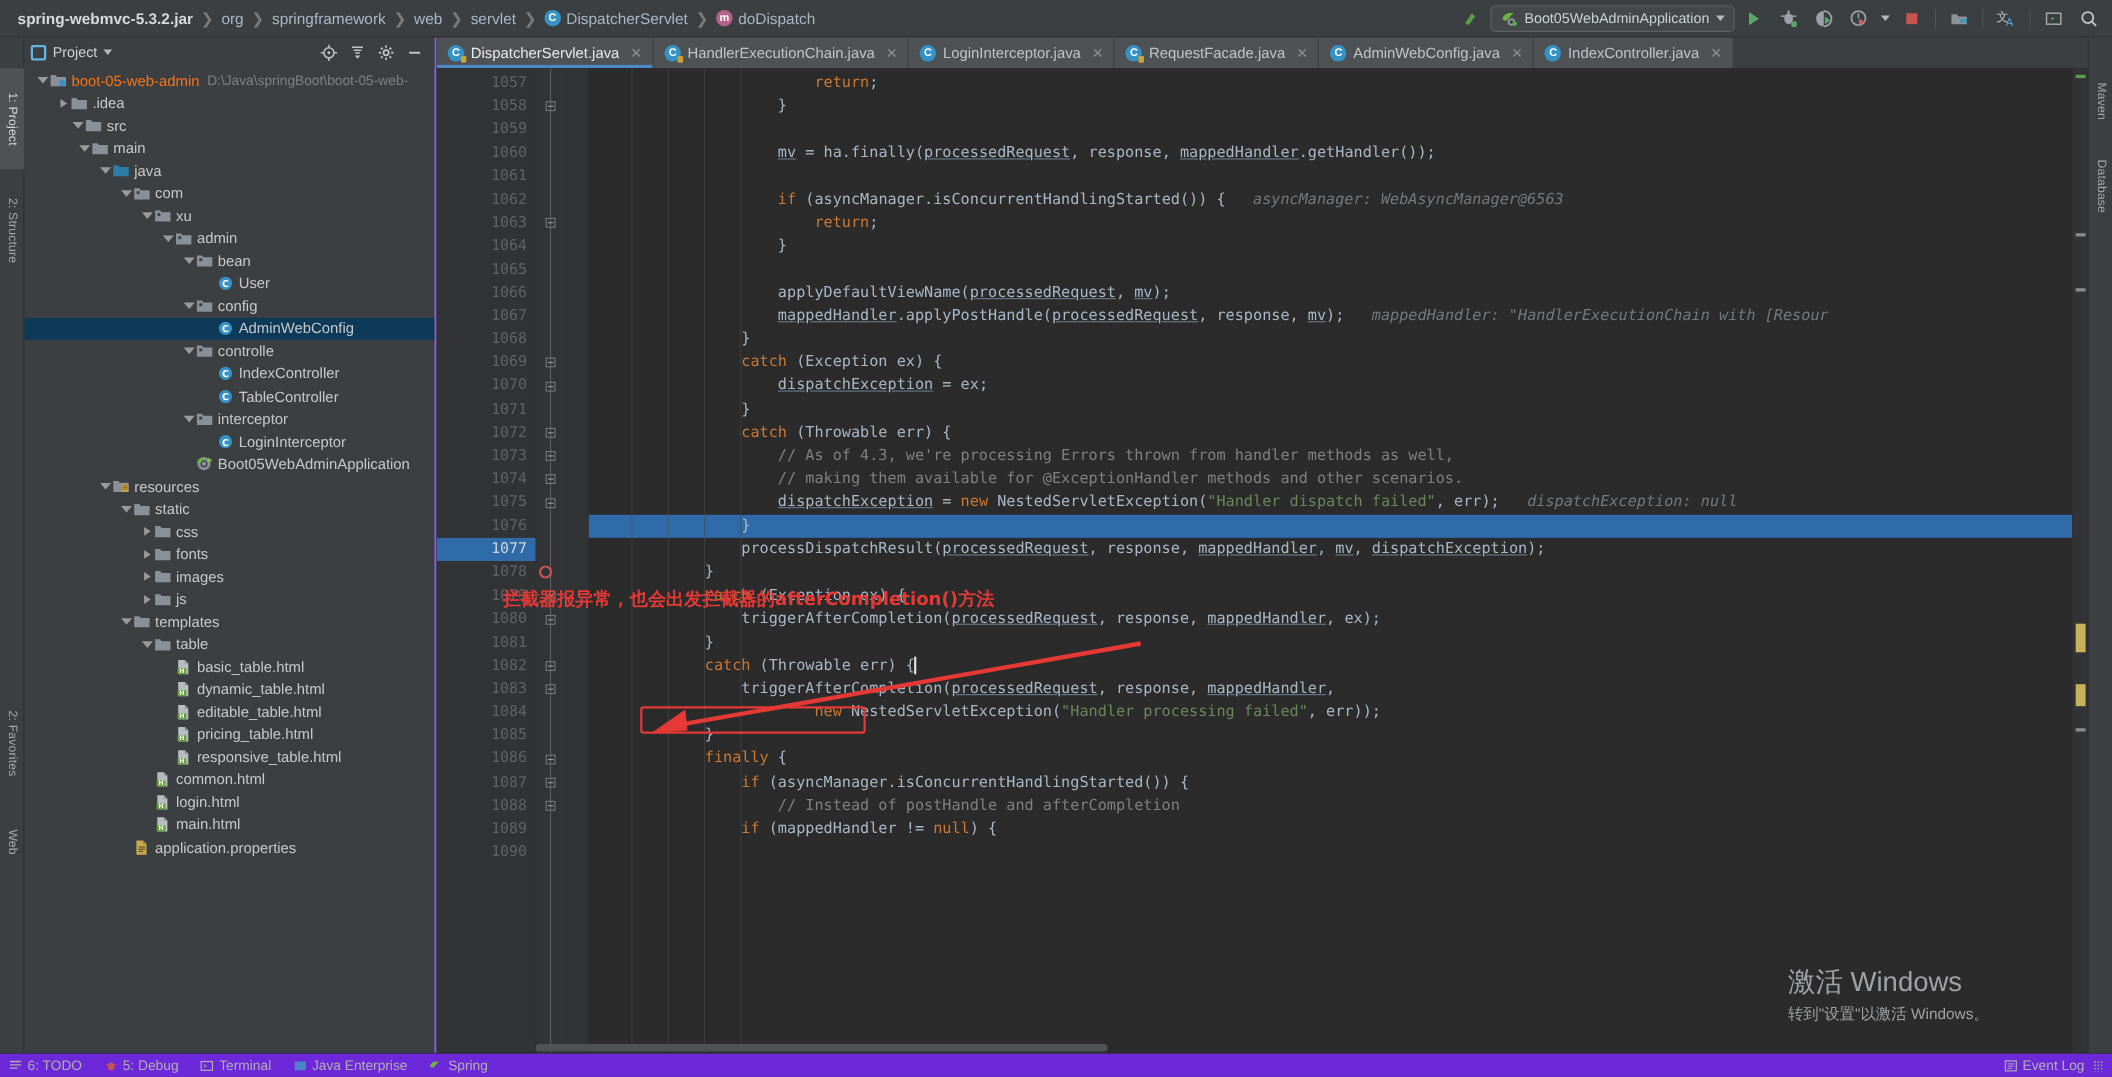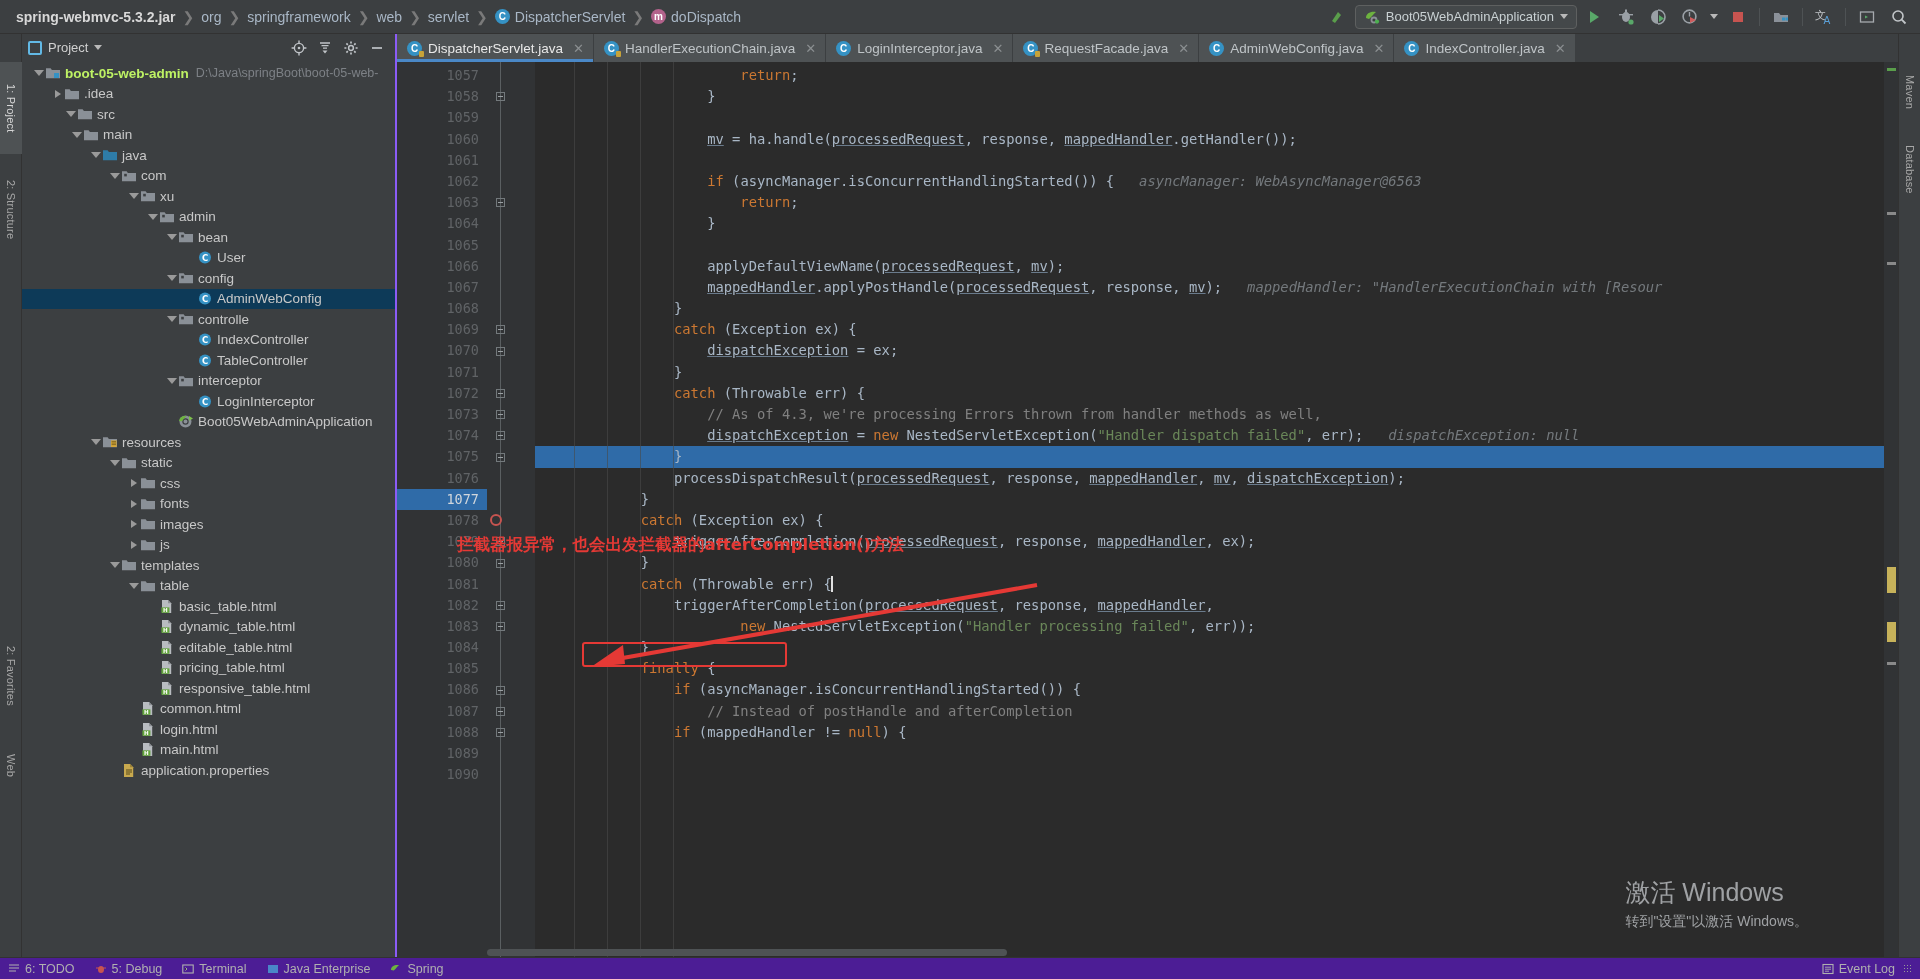--- a/index.html
+++ b/index.html
@@ -78,21 +78,21 @@
   .projhdr .acts span{ display:inline-flex; }
 
   .tree{ flex:1 1 auto; overflow:hidden; position:relative; padding-top:2px;}
   .trow{ height:20.5px; display:flex; align-items:center; white-space:nowrap; font-size:13.5px; color:#c4c4c4;}
   .trow.sel{ background:#0d3a58; }
   .tw{ width:13px; display:inline-flex; justify-content:center; align-items:center; flex:0 0 13px;}
   .arrow-r{ width:0;height:0;border-top:4px solid transparent;border-bottom:4px solid transparent;border-left:6px solid #9a9a9a;}
   .arrow-d{ width:0;height:0;border-left:5px solid transparent;border-right:5px solid transparent;border-top:6px solid #9a9a9a;}
   .ficon{ width:16px;height:14px;flex:0 0 16px;margin-right:4px;display:inline-flex;align-items:center;justify-content:center;}
   .tlabel{ color:#c8c8c8; }
-  .tlabel.bold{ font-weight:bold; color:#bef264; }
+  .tlabel.bold{ font-weight:normal; color:#f97316; }
   .tpath{ color:#7d8186; margin-left:7px; font-size:12.5px;}
 
   
   .editorcol{ flex:1 1 auto; display:flex; flex-direction:column; min-width:0; background:#2b2b2b;}
   .tabs{ height:28px; flex:0 0 28px; display:flex; background:#3c3f41; align-items:stretch; overflow:hidden;}
   .tab{
     display:flex;align-items:center;gap:6px;padding:0 9px 0 10px;
     font-size:13.5px;color:#bfc4c7;position:relative;white-space:nowrap;
     background:#4e5254; border-right:1px solid #3c3f41;
   }
@@ -152,21 +152,21 @@
 
   .watermark{
     position:absolute; right:90px; bottom:26px; color:#b9bcbf; z-index:25;
     text-align:left; opacity:.82;
   }
   .watermark .l1{ font-size:25px; }
   .watermark .l2{ font-size:14px; margin-top:4px; }
 
   
   .status{
-    height:22px; flex:0 0 22px; background:#4c1d95; display:flex; align-items:center;
+    height:22px; flex:0 0 22px; background:#6d28d9; display:flex; align-items:center;
     font-size:12.5px; color:#b0b0b0; padding:0 8px; gap:20px; border-top:1px solid #323232;
   }
   .sitem{ display:flex; align-items:center; gap:5px; white-space:nowrap;}
   .status .right{ margin-left:auto; display:flex; align-items:center; gap:8px;}
   .grip{ display:inline-block; width:9px;height:10px;
     background:
       radial-gradient(#9a9a9a 40%, transparent 41%) 0 0/3px 3px repeat; }
   .hscroll{ position:absolute; left:0; right:0; bottom:0; height:9px; }
   .hthumb{ position:absolute; bottom:1px; height:7px; background:#4e5254; border-radius:4px;}
 </style>
@@ -831,34 +831,35 @@
             <div class="foldm minus" style="top: 560.2px; left: 9px;"></div>
             <div class="foldm minus" style="top: 623.8px; left: 9px;"></div>
             <div class="foldm minus" style="top: 645px; left: 9px;"></div>
             <div class="foldm minus" style="top: 666.2px; left: 9px;"></div>
           </div>
         <div class="markzone"></div>
         <div class="code" id="code">
             <div class="cline">                        <span class="kw">return</span><span class="plain">;</span></div>
             <div class="cline">                    <span class="plain">}</span></div>
             <div class="cline"></div>
-            <div class="cline">                    <span class="und">mv</span><span class="plain"> = ha.handle(</span><span class="und">processedRequest</span><span class="plain">, response, </span><span class="und">mappedHandler</span><span class="plain">.getHandler());</span></div>
+            <div class="cline">                    <span class="und">mv</span><span class="plain"> = ha.finally(</span><span class="und">processedRequest</span><span class="plain">, response, </span><span class="und">mappedHandler</span><span class="plain">.getHandler());</span></div>
             <div class="cline"></div>
             <div class="cline">                    <span class="kw">if</span><span class="plain"> (asyncManager.isConcurrentHandlingStarted()) {</span><span class="hint">   asyncManager: WebAsyncManager@6563</span></div>
             <div class="cline">                        <span class="kw">return</span><span class="plain">;</span></div>
             <div class="cline">                    <span class="plain">}</span></div>
             <div class="cline"></div>
             <div class="cline">                    <span class="plain">applyDefaultViewName(</span><span class="und">processedRequest</span><span class="plain">, </span><span class="und">mv</span><span class="plain">);</span></div>
             <div class="cline">                    <span class="und">mappedHandler</span><span class="plain">.applyPostHandle(</span><span class="und">processedRequest</span><span class="plain">, response, </span><span class="und">mv</span><span class="plain">);</span><span class="hint">   mappedHandler: "HandlerExecutionChain with [Resour</span></div>
             <div class="cline">                <span class="plain">}</span></div>
             <div class="cline">                <span class="kw">catch</span><span class="plain"> (Exception ex) {</span></div>
             <div class="cline">                    <span class="und">dispatchException</span><span class="plain"> = ex;</span></div>
             <div class="cline">                <span class="plain">}</span></div>
             <div class="cline">                <span class="kw">catch</span><span class="plain"> (Throwable err) {</span></div>
             <div class="cline">                    <span class="cmt">// As of 4.3, we're processing Errors thrown from handler methods as well,</span></div>
+            <div class="cline">                    <span class="cmt">// making them available for @ExceptionHandler methods and other scenarios.</span></div>
             <div class="cline">                    <span class="und">dispatchException</span><span class="plain"> = </span><span class="kw">new</span><span class="plain"> NestedServletException(</span><span class="str">"Handler dispatch failed"</span><span class="plain">, err);</span><span class="hint">   dispatchException: null</span></div>
             <div class="cline hl">                <span class="plain">}</span></div>
             <div class="cline">                <span class="plain">processDispatchResult(</span><span class="und">processedRequest</span><span class="plain">, response, </span><span class="und">mappedHandler</span><span class="plain">, </span><span class="und">mv</span><span class="plain">, </span><span class="und">dispatchException</span><span class="plain">);</span></div>
             <div class="cline">            <span class="plain">}</span></div>
             <div class="cline">            <span class="kw">catch</span><span class="plain"> (Exception ex) {</span></div>
             <div class="cline">                <span class="plain">triggerAfterCompletion(</span><span class="und">processedRequest</span><span class="plain">, response, </span><span class="und">mappedHandler</span><span class="plain">, ex);</span></div>
             <div class="cline">            <span class="plain">}</span></div>
             <div class="cline">            <span class="kw">catch</span><span class="plain"> (Throwable err) {</span><span style="border-left:2px solid #e0e0e0; margin-left:-1px;"></span></div>
             <div class="cline">                <span class="plain">triggerAfterCompletion(</span><span class="und">processedRequest</span><span class="plain">, response, </span><span class="und">mappedHandler</span><span class="plain">,</span></div>
             <div class="cline">                        <span class="kw">new</span><span class="plain"> NestedServletException(</span><span class="str">"Handler processing failed"</span><span class="plain">, err));</span></div>

